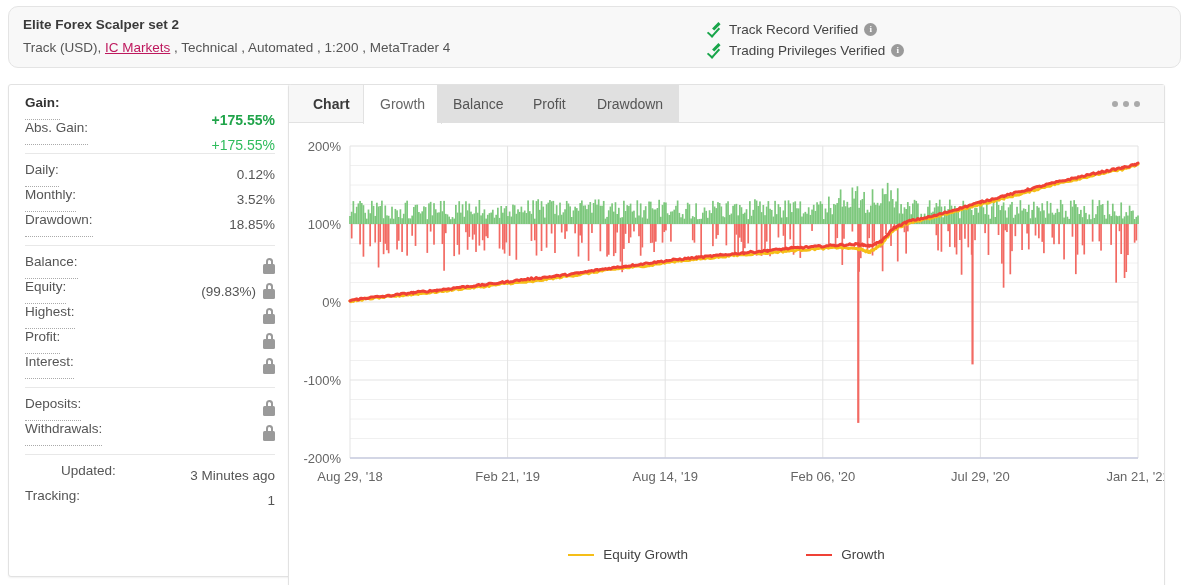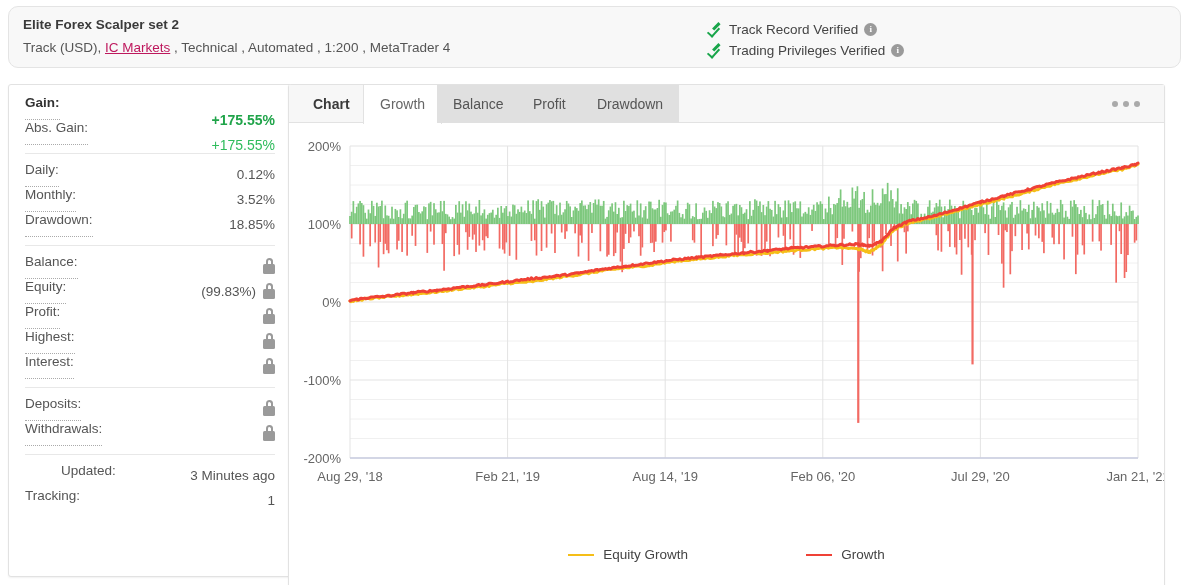--- a/index.html
+++ b/index.html
@@ -155,28 +155,28 @@
             </span>
         </div>
         <div class="srow">
           <span class="slabel">Equity:</span>
           <span class="sval">
               <span>(99.83%)</span>
               <i class="lock"></i>
             </span>
         </div>
         <div class="srow">
-          <span class="slabel">Profit:</span>
+          <span class="slabel">Highest:</span>
           <span class="sval">
               <span></span>
               <i class="lock"></i>
             </span>
         </div>
         <div class="srow">
-          <span class="slabel">Highest:</span>
+          <span class="slabel">Profit:</span>
           <span class="sval">
               <span></span>
               <i class="lock"></i>
             </span>
         </div>
         <div class="srow">
           <span class="slabel">Interest:</span>
           <span class="sval">
               <span></span>
               <i class="lock"></i>

